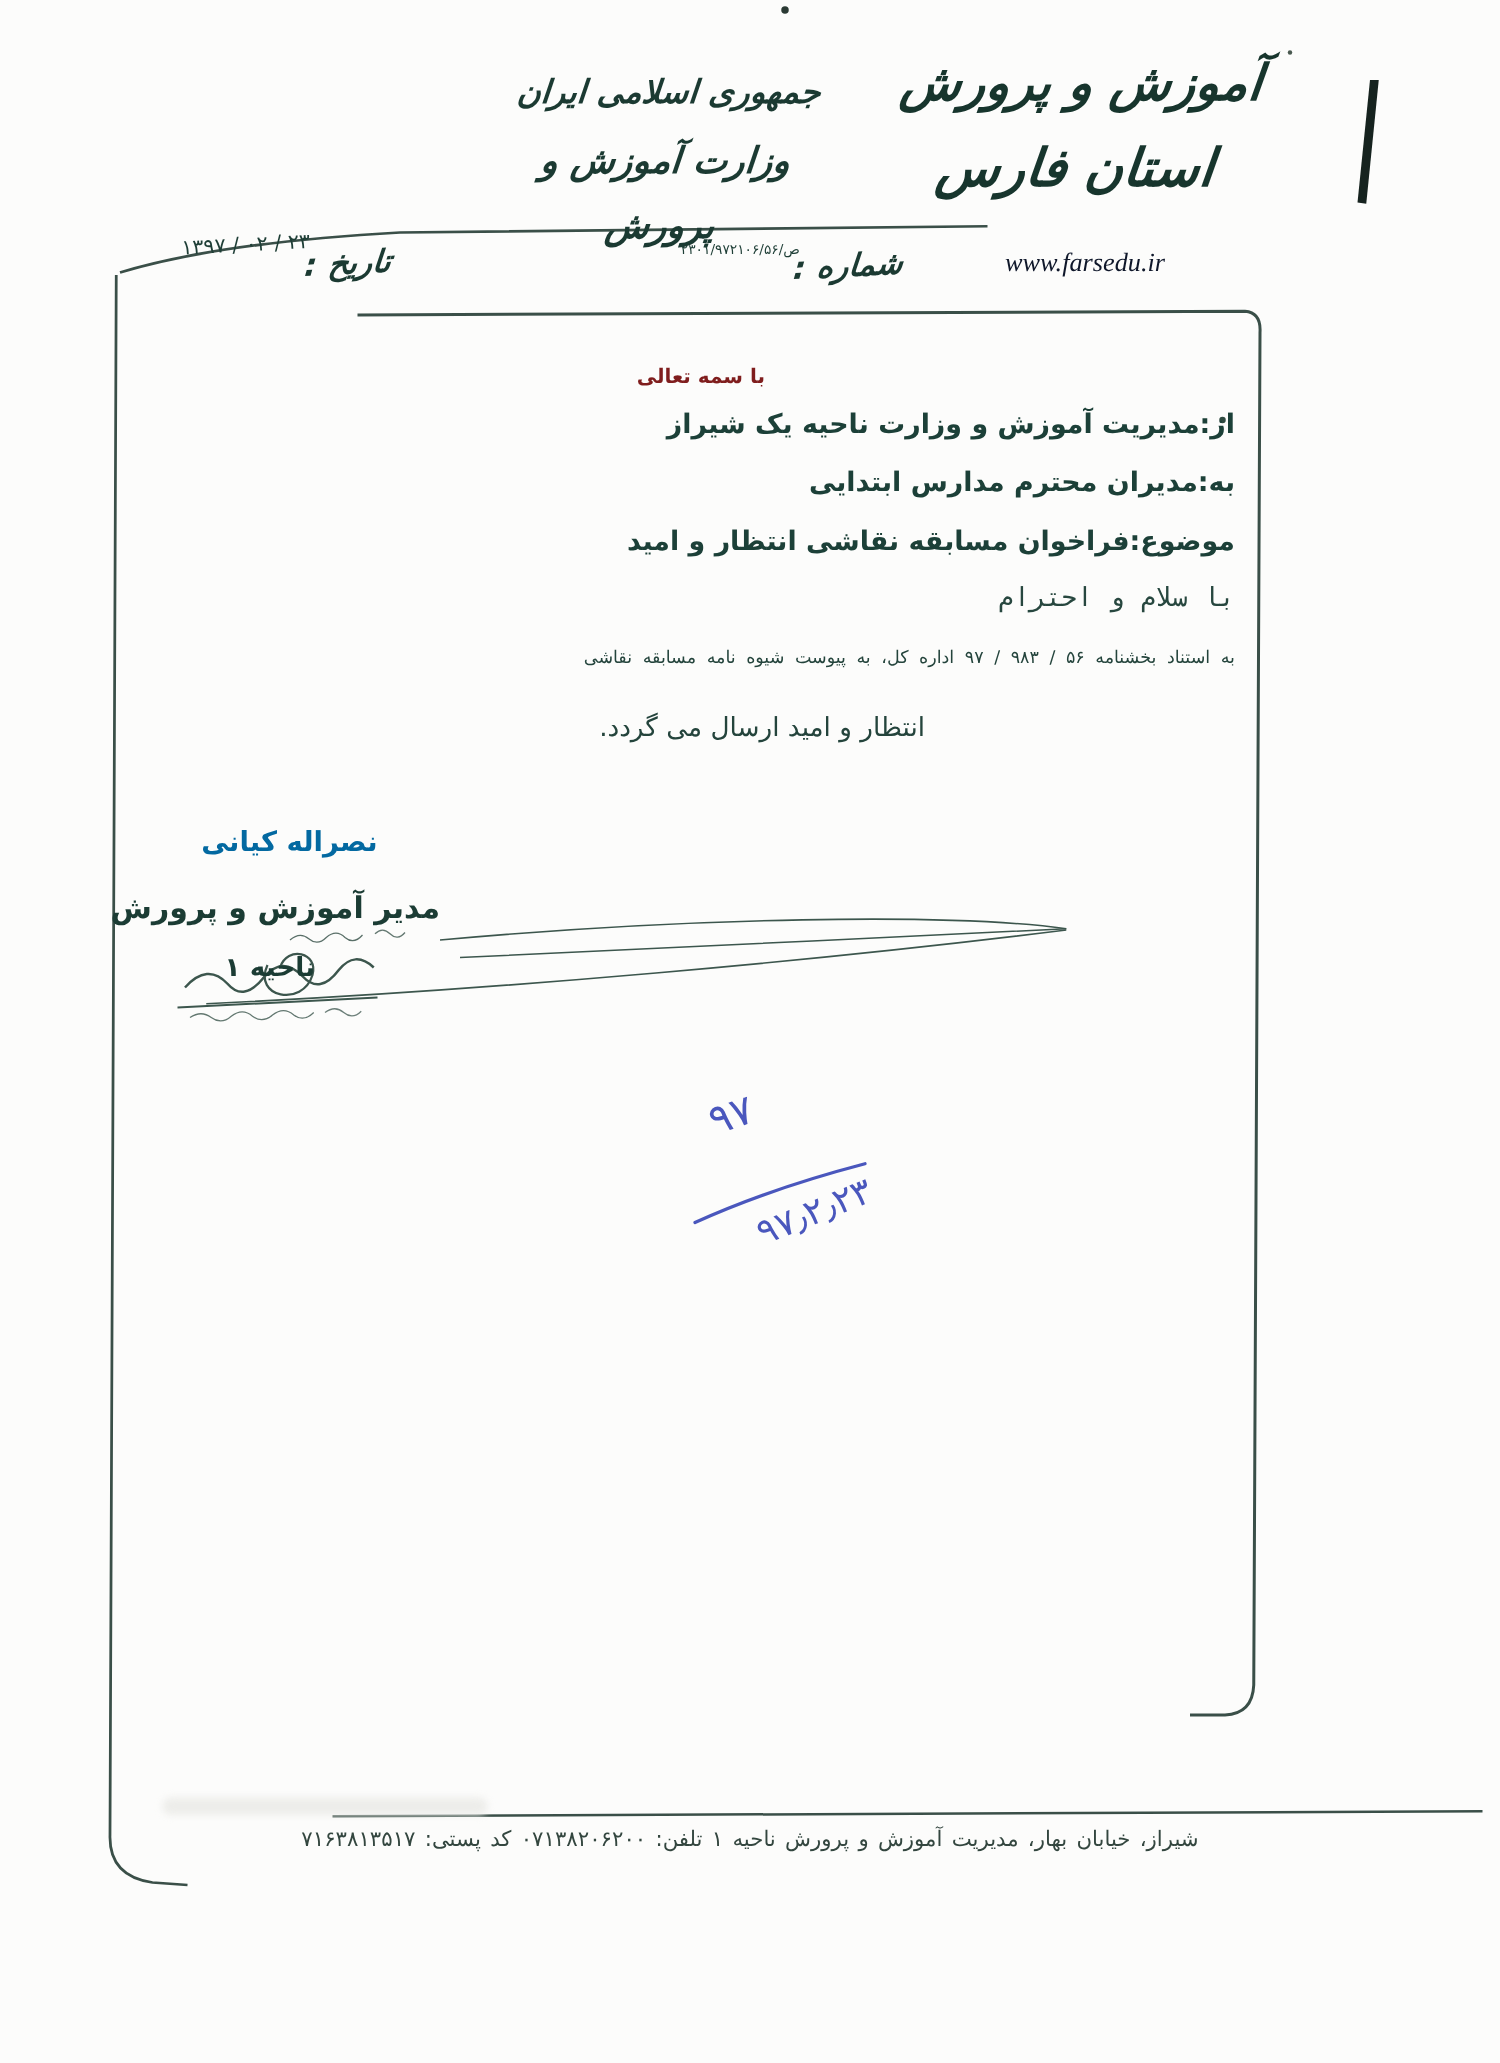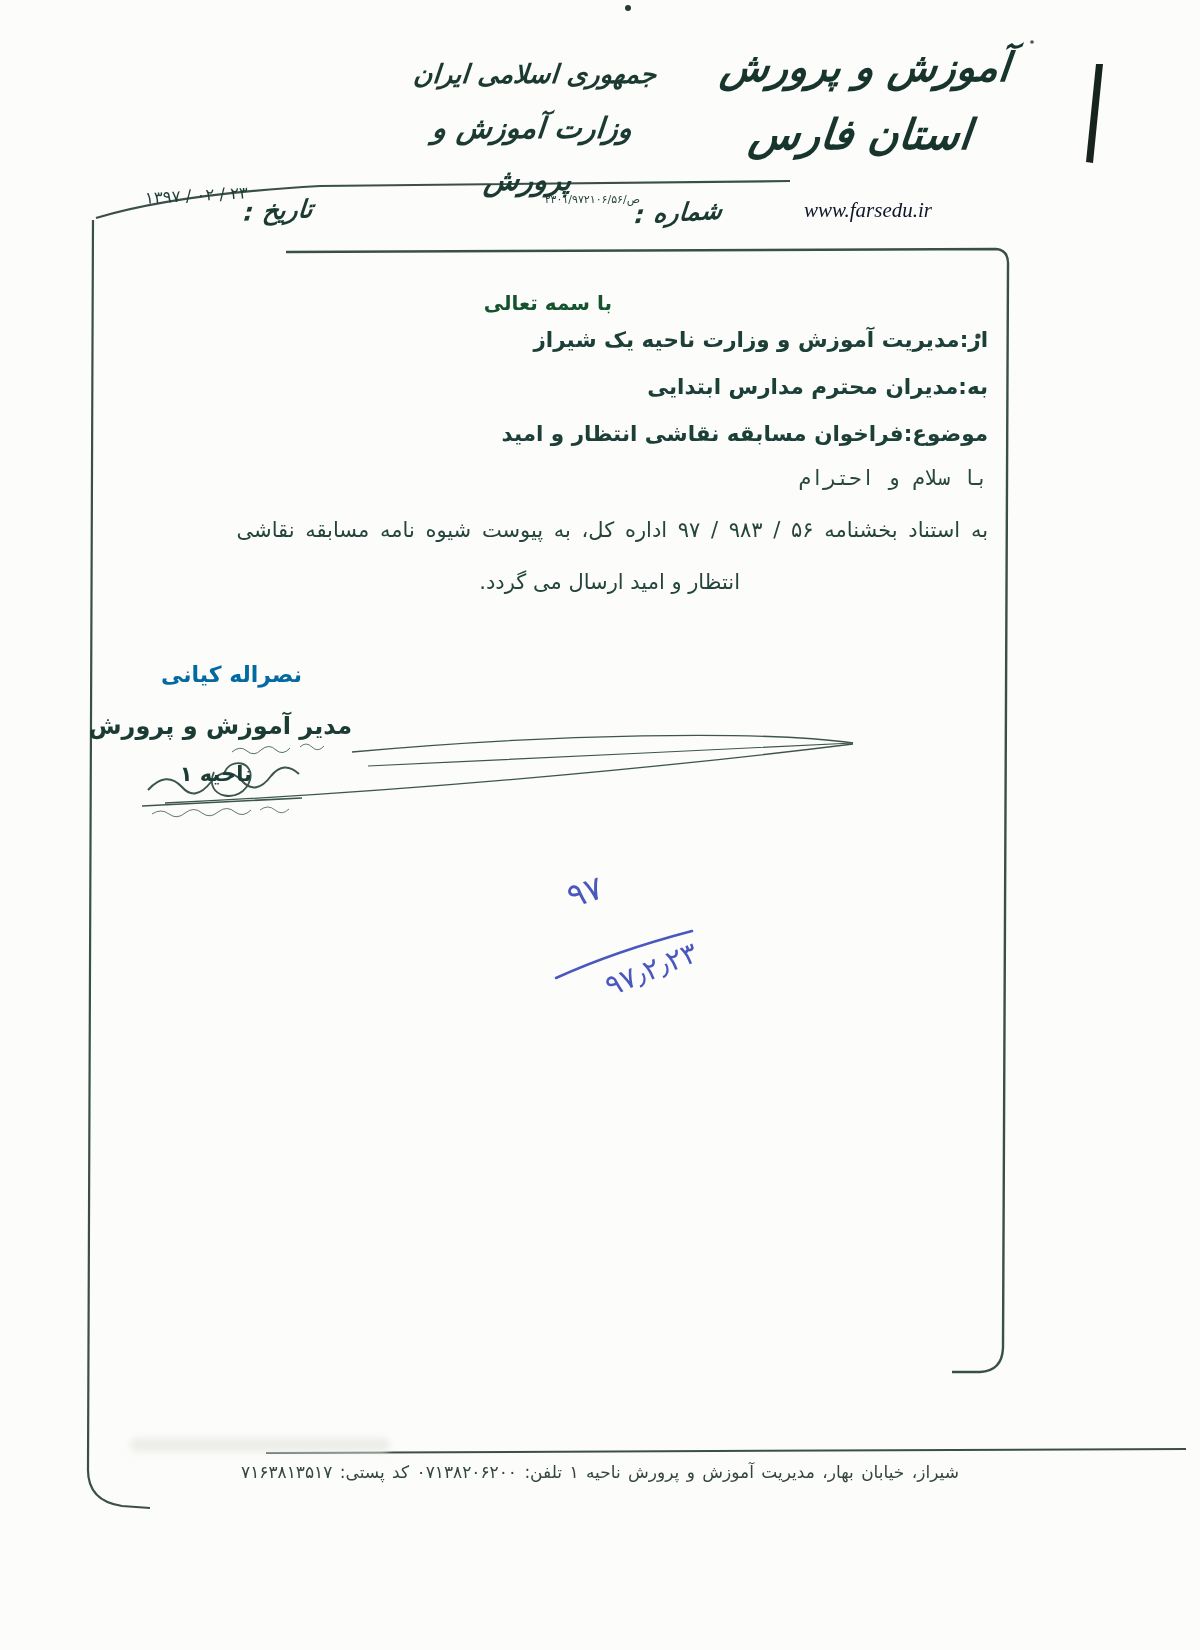--- a/index.html
+++ b/index.html
@@ -30,26 +30,26 @@
     font-size:21px;color:#0f172a;
   }
   .fieldlabel{
     font-weight:bold;font-style:italic;color:#1b3a32;font-size:25px;transform:skewX(-8deg) rotate(-3deg);
   }
   .num-label{top:198px;right:478px;}
   .num-value{top:193px;right:560px;font-size:11px;color:#1e3e36;letter-spacing:1px;}
   .date-label{top:196px;right:888px;}
   .date-value{top:186px;right:952px;font-size:16.5px;color:#1e3e36;letter-spacing:1px;transform:rotate(-3deg);}
   
-  .besmele{top:291px;right:588px;font-size:20px;font-weight:bold;color:#14532d;}
+  .besmele{top:291px;right:588px;font-size:16px;font-weight:bold;color:#7f1d1d;}
   .line-from{top:327px;right:212px;font-size:21.5px;font-weight:bold;}
   .line-to{top:374px;right:212px;font-size:21.5px;font-weight:bold;}
   .line-subject{top:421px;right:212px;font-size:21.5px;font-weight:bold;}
   .line-salutation{top:466px;right:212px;font-size:21px;font-weight:normal;color:#27473f;font-family:Liberation Mono, monospace;}
-  .line-body1{top:518px;right:212px;width:840px;font-size:21px;color:#24443c;word-spacing:4px;}
+  .line-body1{top:518px;right:212px;width:840px;font-size:14px;color:#24443c;word-spacing:4px;}
   .line-body2{top:570px;right:460px;font-size:21px;color:#24443c;}
   
   .sig-name{top:662px;right:898px;font-size:22px;font-weight:bold;color:#0369a1;}
   .sig-title1{top:712px;right:848px;font-size:24px;font-weight:bold;color:#1b3c34;letter-spacing:.5px;text-align:right;}
   .sig-title2{top:762px;right:948px;font-size:21px;font-weight:bold;color:#1b3c34;}
   
   .pen{color:#4a57bd;font-weight:normal;}
   .pen-top{top:872px;right:598px;font-size:33px;transform:rotate(-18deg);letter-spacing:3px;}
   .pen-bottom{top:952px;right:500px;font-size:29px;transform:rotate(-22deg);letter-spacing:4px;}
   

